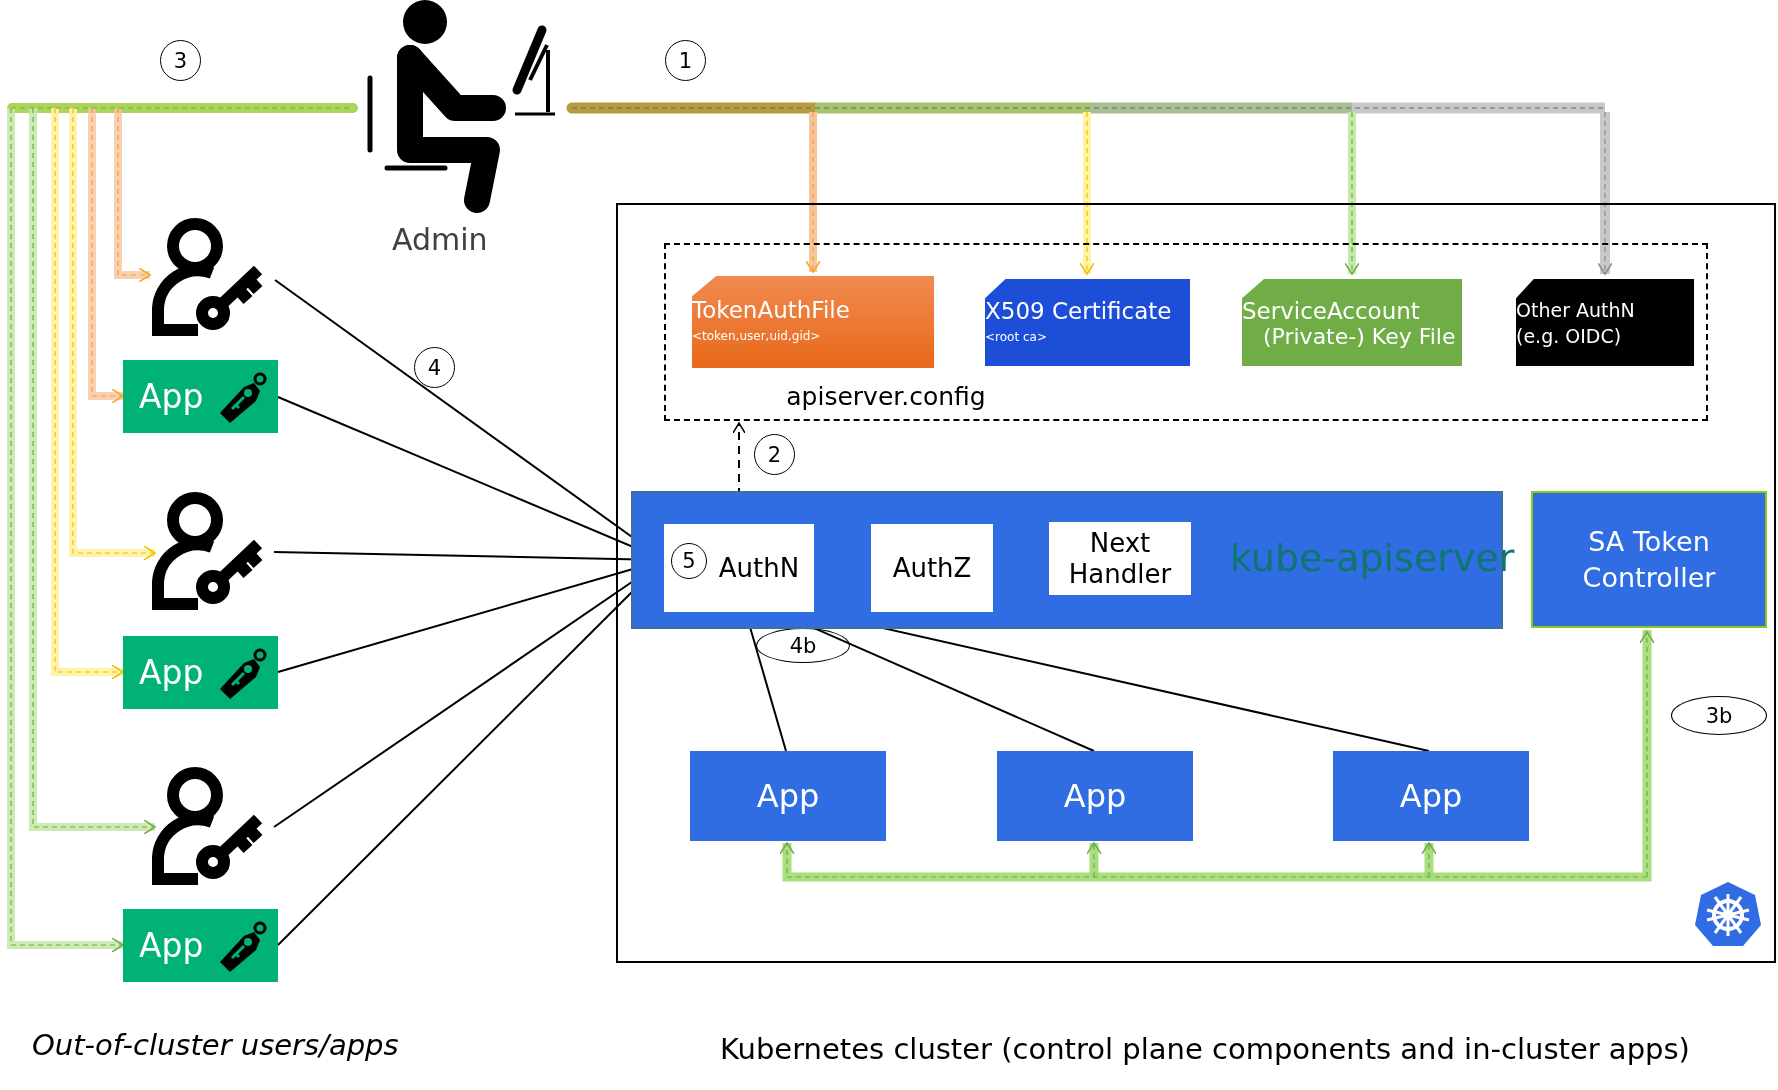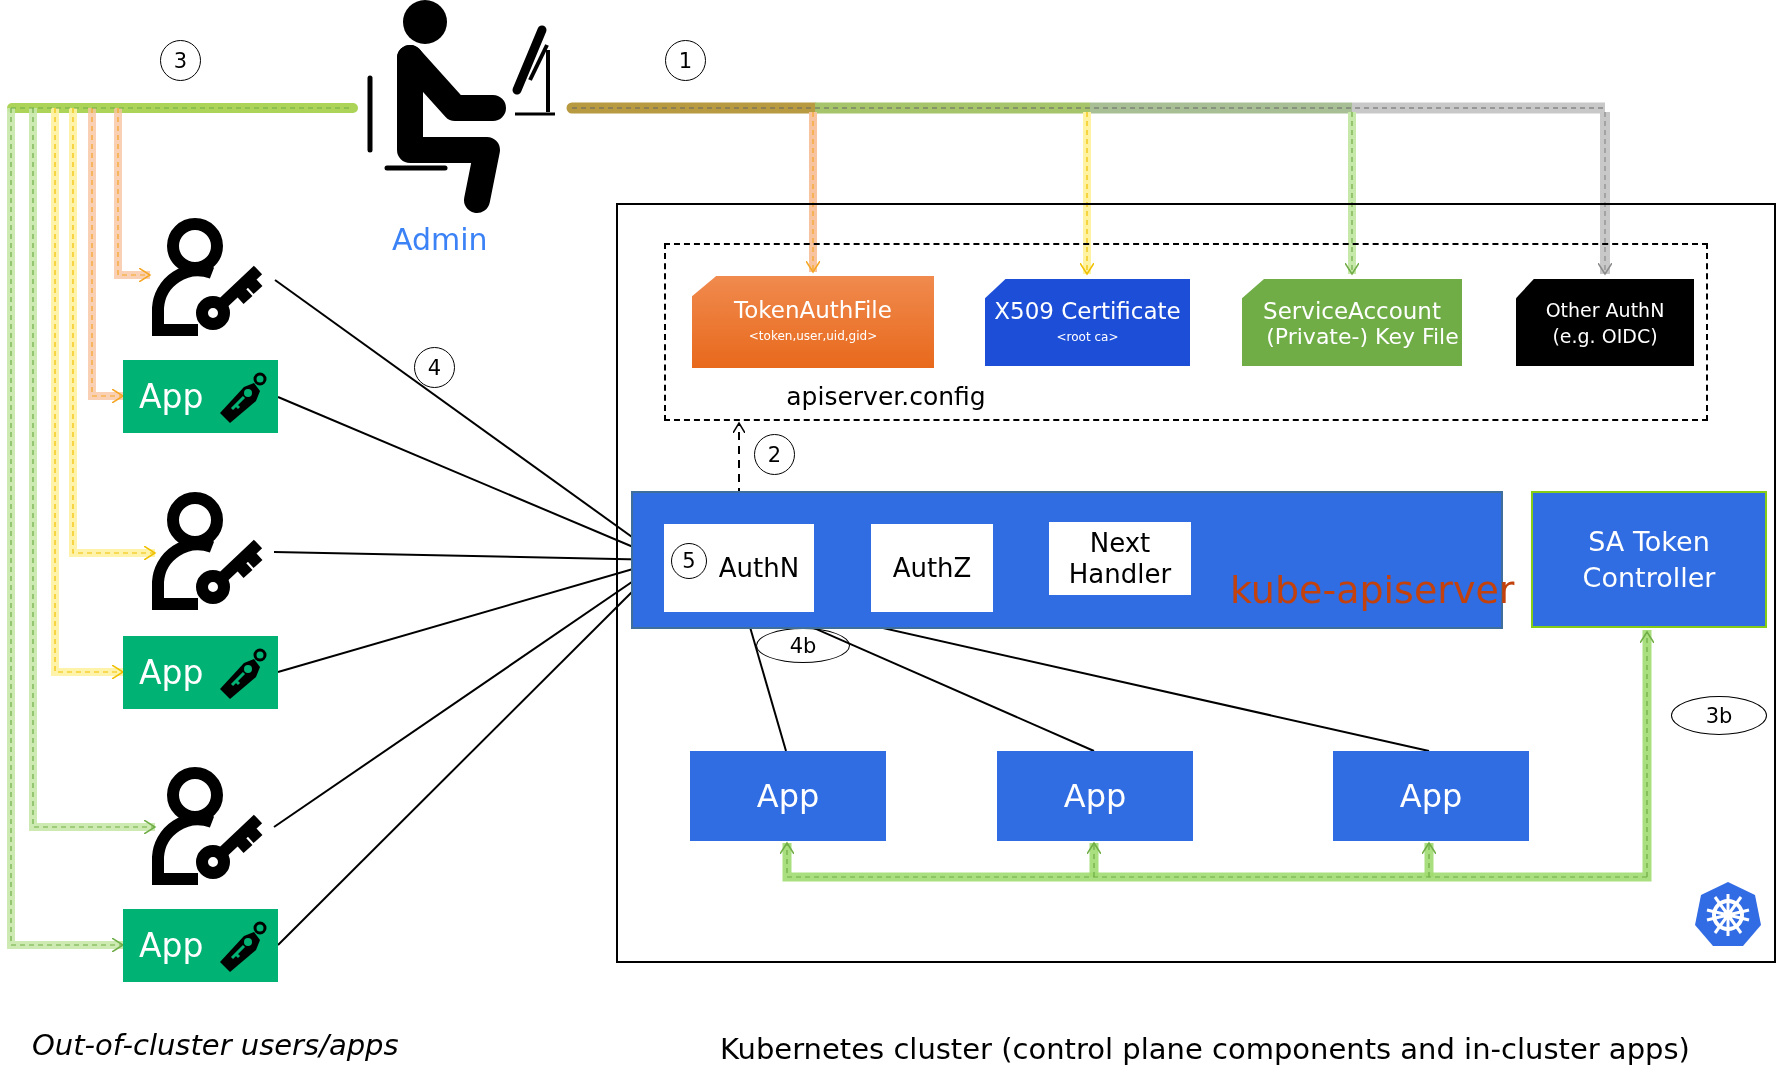--- a/index.html
+++ b/index.html
@@ -2,48 +2,48 @@
 <html><head>
 <meta charset="utf-8">
 <style>
   html,body{margin:0;padding:0;background:#fff;}
   body{width:1778px;height:1090px;position:relative;overflow:hidden;font-family:"DejaVu Sans","Liberation Sans",sans-serif;}
   svg.lines{position:absolute;left:0;top:0;width:1778px;height:1090px;}
   .abs{position:absolute;}
   .cluster{left:616px;top:203px;width:1160px;height:760px;border:2px solid #000;box-sizing:border-box;}
   .config{left:664px;top:243px;width:1044px;height:178px;border:2px dashed #000;box-sizing:border-box;}
   .config-label{left:664px;top:382px;width:444px;text-align:center;font-size:25px;color:#000;}
-  .card{display:flex;flex-direction:column;align-items:center;justify-content:center;color:#fff;text-align:center;clip-path:polygon(10% 0,100% 0,100% 100%,0 100%,0 22%);}
+  .card{display:flex;flex-direction:column;align-items:flex-start;justify-content:center;color:#fff;text-align:center;clip-path:polygon(10% 0,100% 0,100% 100%,0 100%,0 22%);}
   .card .t1{font-size:23px;line-height:28px;}
   .card .t2{font-size:12px;line-height:24px;}
   .card.c1{left:692px;top:276px;width:242px;height:92px;background:linear-gradient(#f08a4e,#e8691c);box-shadow:2px 4px 6px rgba(0,0,0,.4);}
   .card.c2{left:985px;top:279px;width:205px;height:87px;background:#1d4ed8;}
   .card.c3{left:1242px;top:279px;width:220px;height:87px;background:#70ad47;}
   .card.c3 .t2{font-size:22px;margin-left:21px;}
   .card.c4{left:1516px;top:279px;width:178px;height:87px;background:#000;}
   .card.c4 .t1,.card.c4 .t2{font-size:19px;line-height:26px;}
   .apiserver{left:631px;top:491px;width:872px;height:138px;background:#306ce2;border:2px solid #3f6f9a;box-sizing:border-box;}
-  .apiserver-label{left:1230px;top:536px;font-size:38px;color:#c2410c;margin-top:32px;}
+  .apiserver-label{left:1230px;top:536px;font-size:38px;color:#0f766e;}
   .stage{background:#fff;display:flex;align-items:center;justify-content:center;font-size:26px;color:#000;text-align:center;line-height:31px;}
   .authn{left:664px;top:524px;width:150px;height:88px;}
   .authz{left:871px;top:524px;width:122px;height:88px;}
   .next{left:1049px;top:522px;width:142px;height:73px;}
   .sa{left:1531px;top:491px;width:236px;height:137px;background:#306ce2;border:2px solid #84cc16;box-sizing:border-box;color:#fff;font-size:27px;line-height:36px;display:flex;align-items:center;justify-content:center;text-align:center;}
   .inapp{background:#306ce2;color:#fff;font-size:32px;display:flex;align-items:center;justify-content:center;}
   .ia1{left:690px;top:751px;width:196px;height:90px;}
   .ia2{left:997px;top:751px;width:196px;height:90px;}
   .ia3{left:1333px;top:751px;width:196px;height:90px;}
   .outapp{background:#00b274;color:#fff;font-size:33px;display:flex;align-items:center;padding-left:16px;box-sizing:border-box;width:155px;height:73px;}
   .oa1{left:123px;top:360px;} .oa2{left:123px;top:636px;} .oa3{left:123px;top:909px;}
   .outapp .lbl{flex:1;}
   .outapp svg{width:56px;height:56px;margin-right:8px;}
   .user{width:120px;height:120px;}
   .u1{left:150px;top:218px;} .u2{left:150px;top:492px;} .u3{left:150px;top:767px;}
   .admin{left:365px;top:0px;width:190px;height:220px;}
-  .admin-label{left:392px;top:222px;font-size:30px;color:#3b82f6;}
+  .admin-label{left:392px;top:222px;font-size:30px;color:#404040;}
   .num{border:1.5px solid #000;border-radius:50%;display:flex;align-items:center;justify-content:center;font-size:21px;color:#000;background:transparent;box-sizing:border-box;}
   .n3{left:160px;top:40px;width:41px;height:41px;}
   .n1{left:665px;top:40px;width:41px;height:41px;}
   .n4{left:414px;top:347px;width:41px;height:41px;}
   .n2{left:754px;top:434px;width:41px;height:41px;}
   .n5{left:671px;top:543px;width:36px;height:36px;}
   .n4b{left:756px;top:628px;width:94px;height:35px;border-radius:50%;}
   .n3b{left:1671px;top:696px;width:96px;height:39px;border-radius:50%;}
   .caption{font-size:29px;color:#000;}
   .cap1{left:32px;top:1028px;font-style:italic;}

